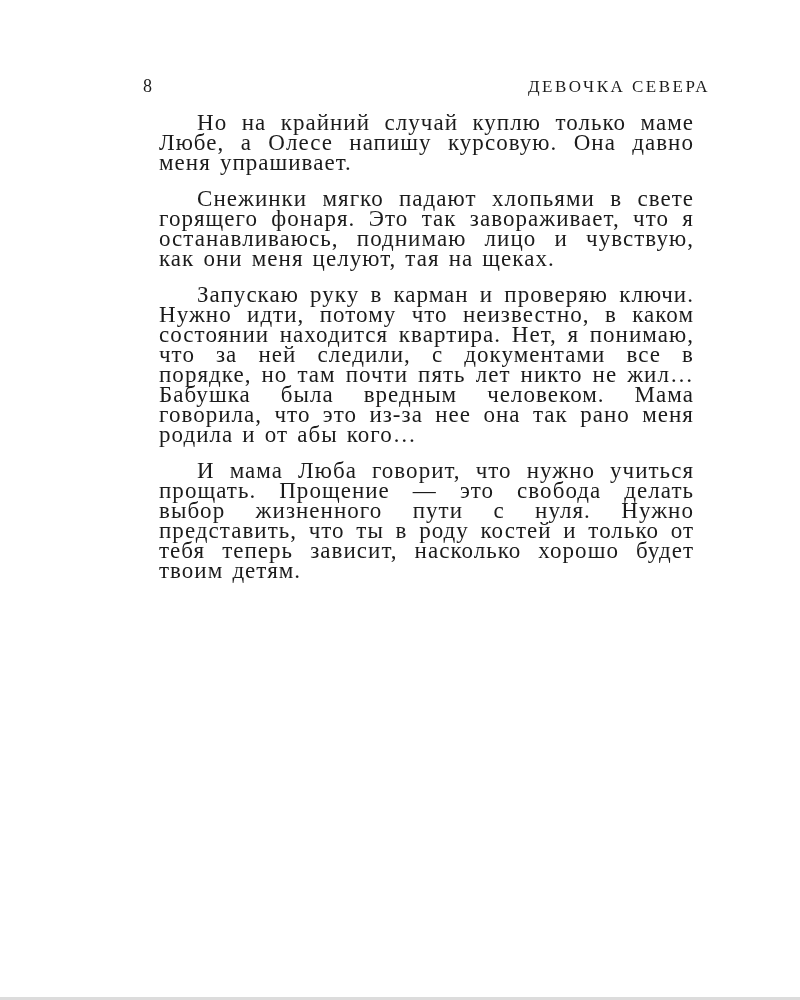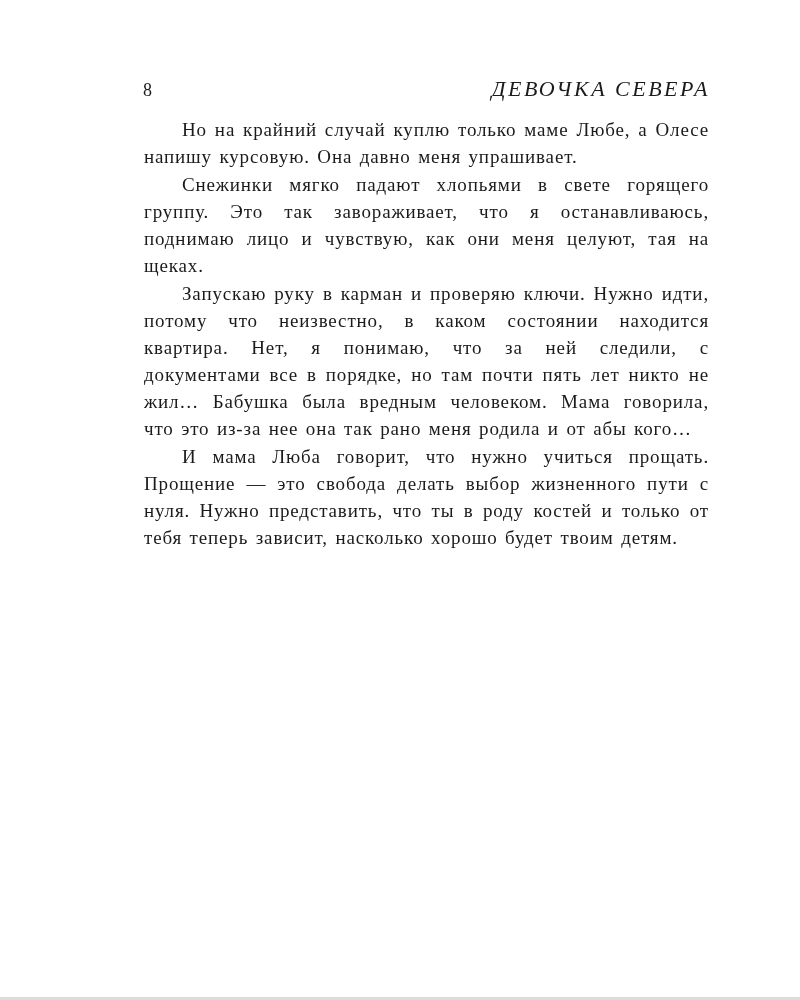--- a/index.html
+++ b/index.html
@@ -25,32 +25,31 @@
       display: flex;
       justify-content: space-between;
       align-items: baseline;
       margin-bottom: 14px;
     }
     .page-number {
       font-size: 18px;
       letter-spacing: 0.5px;
     }
     .running-title {
-      font-size: 22px;
+      font-size: 17px;
       letter-spacing: 2.5px;
       font-weight: normal;
-      font-style: italic;
     }
     .body-text p {
-      margin: 1px;
+      margin: 16px;
       padding: 0;
       text-indent: 38px;
       text-align: justify;
-      font-size: 19px;
-      line-height: 27px;
+      font-size: 23px;
+      line-height: 20px;
       letter-spacing: 0.045em;
       word-spacing: 0.10em;
       hyphens: auto;
       -webkit-hyphens: auto;
     }
     .bottom-edge {
       position: absolute;
       left: 0;
       bottom: 0;
       width: 800px;
@@ -61,19 +60,19 @@
 </head>
 <body>
 
 <div class="page">
   <div class="page-header">
     <span class="page-number">8</span>
     <span class="running-title">ДЕВОЧКА СЕВЕРА</span>
   </div>
   <div class="body-text">
     <p>Но на крайний случай куплю только маме Любе, а Олесе напишу курсовую. Она давно меня упрашивает.</p>
-    <p>Снежинки мягко падают хлопьями в свете горящего группу. Это так завораживает, что я останавливаюсь, поднимаю лицо и чувствую, как они меня целуют, тая на щеках.</p>
+    <p>Снежинки мягко падают хлопьями в свете горящего фонаря. Это так завораживает, что я останавливаюсь, поднимаю лицо и чувствую, как они меня целуют, тая на щеках.</p>
     <p>Запускаю руку в карман и проверяю ключи. Нужно идти, потому что неизвестно, в каком состоянии находится квартира. Нет, я понимаю, что за ней следили, с документами все в порядке, но там почти пять лет никто не жил… Бабушка была вредным человеком. Мама говорила, что это из-за нее она так рано меня родила и от абы кого…</p>
     <p>И мама Люба говорит, что нужно учиться прощать. Прощение — это свобода делать выбор жизненного пути с нуля. Нужно представить, что ты в роду костей и только от тебя теперь зависит, насколько хорошо будет твоим детям.</p>
   </div>
 </div>
 
 <div class="bottom-edge"></div>
 
 </body></html>

